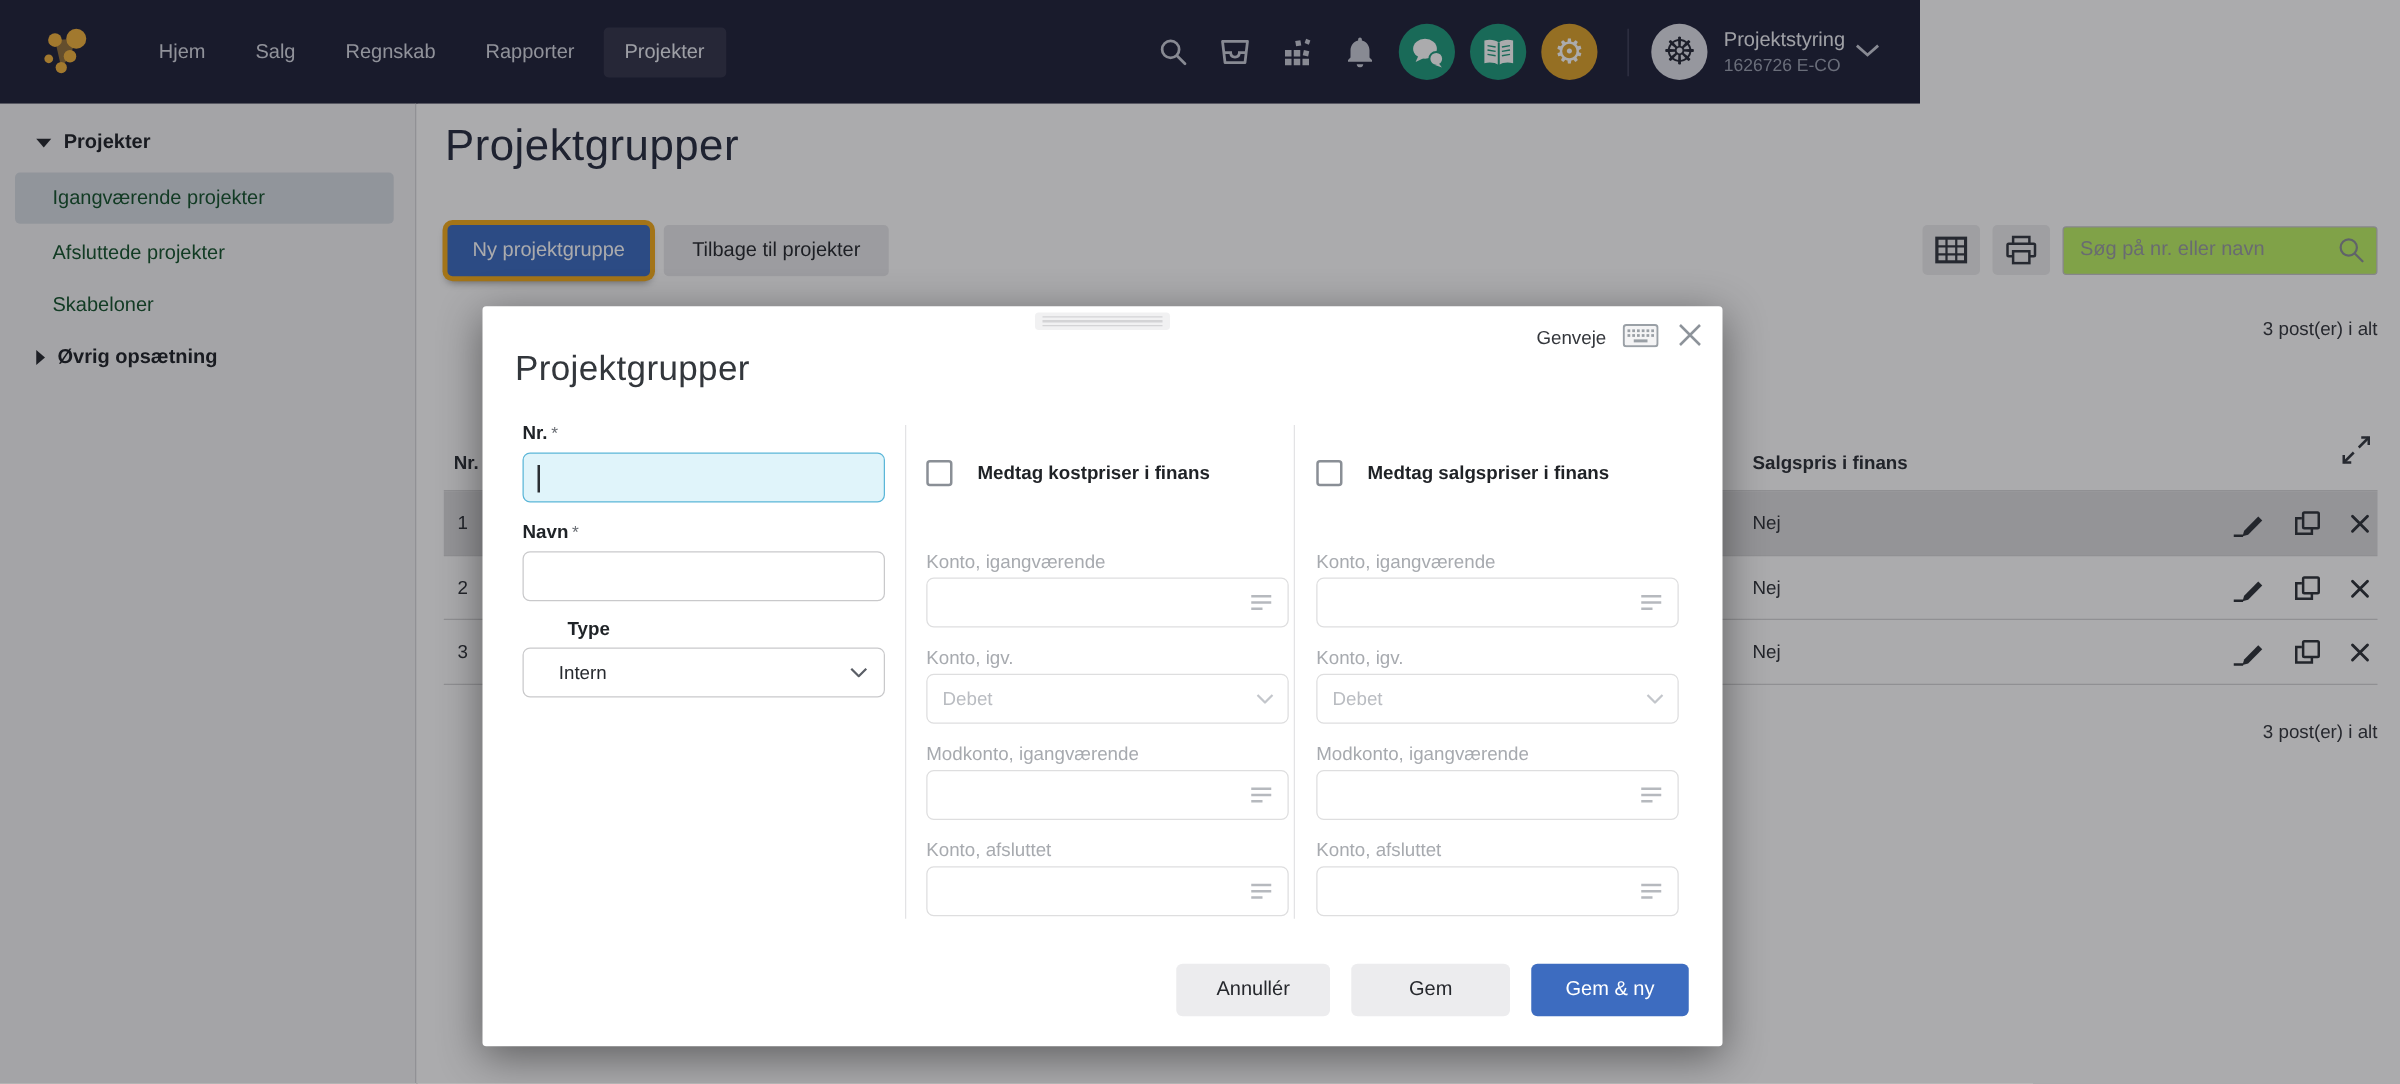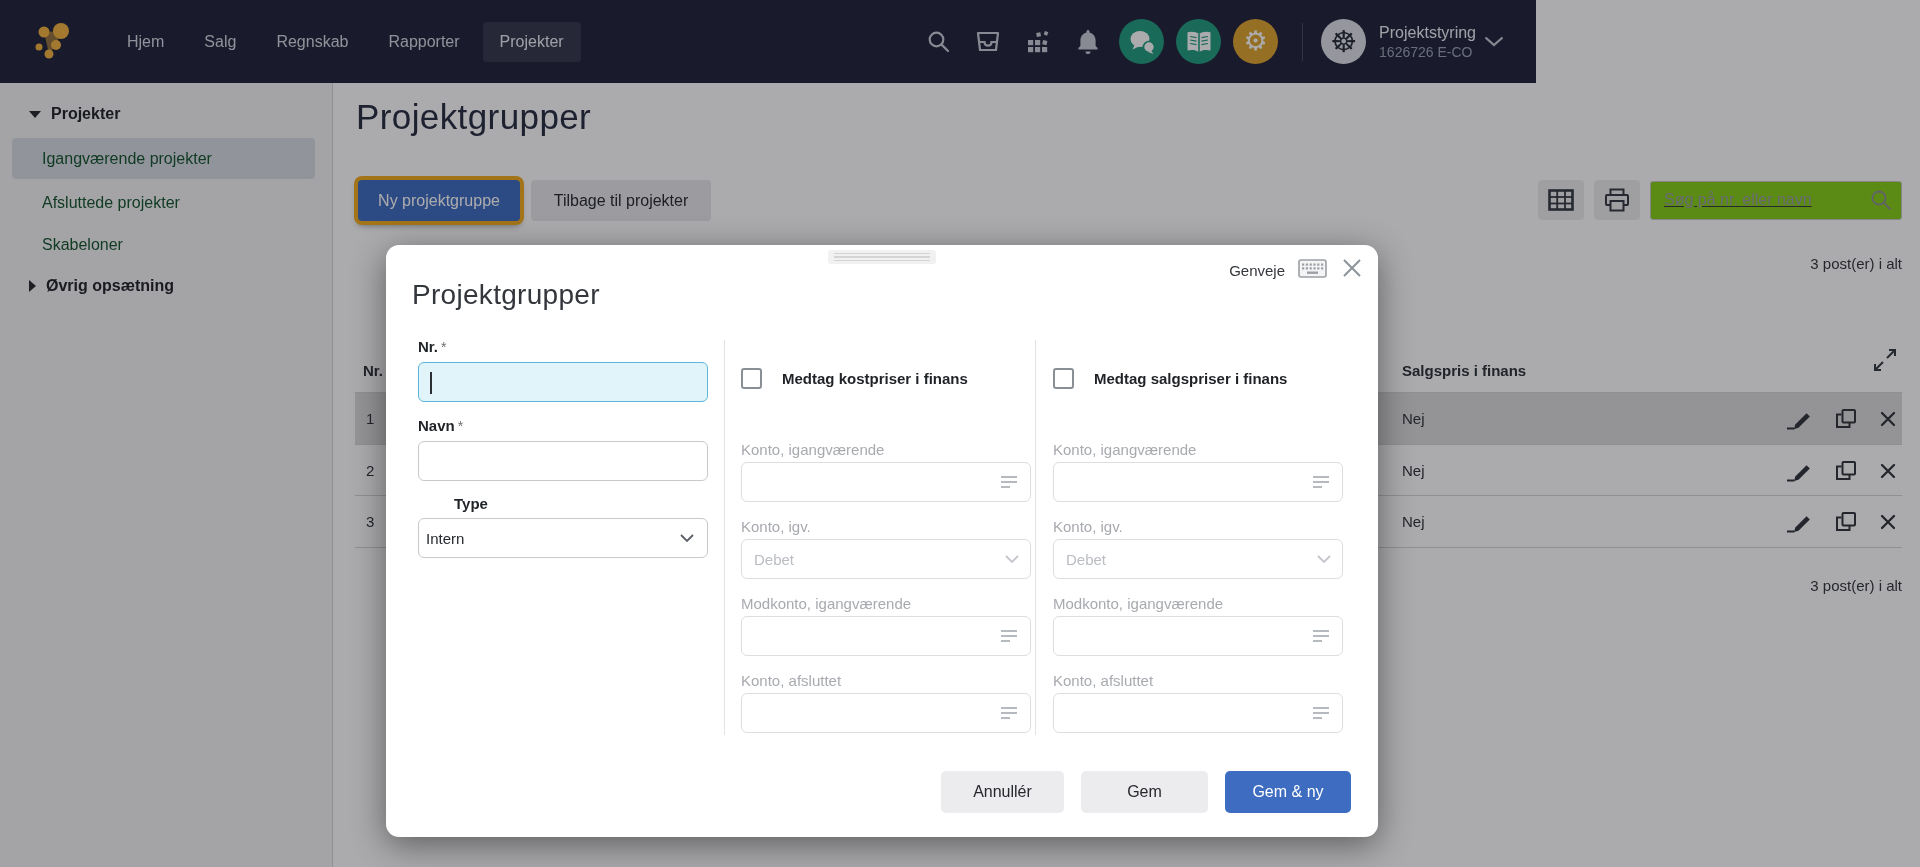--- a/index.html
+++ b/index.html
@@ -53,55 +53,55 @@
   .btn-primary { background:#3d6cc0; color:#fff; }
   .btn-gray { background:#e9e9eb; color:#26292e; }
   .focus-ring { box-shadow:0 0 0 4px #f3ab1b, 0 4px 7px rgba(0,0,0,0.45); }
   .actions { position:absolute; left:24px; top:97px; display:flex; gap:11px; }
   .toolbar { position:absolute; right:18px; top:97px; display:flex; gap:10px; align-items:center; }
   .tool-btn { width:46px; height:40px; background:#ededee; border-radius:4px; display:flex;
               align-items:center; justify-content:center; color:#343841; cursor:pointer; }
   .searchbox { position:relative; width:252px; height:39px; }
   .searchbox input { width:100%; height:100%; border:1px solid #c6c6c8; border-radius:3px;
                      font-size:16px; color:#33363c; padding:0 40px 0 13px; outline:none;
-                     font-family:"Liberation Sans", sans-serif; background:#84cc16;text-decoration:underline; }
+                     font-family:"Liberation Sans", sans-serif; background:#bef264; }
   .searchbox input::placeholder { color:#9a9da3; }
   .searchbox .mag { position:absolute; right:10px; top:8px; color:#8d9197; cursor:pointer; }
   .count { position:absolute; right:18px; font-size:15px; color:#33363c; }
   .thead-label { position:absolute; top:279px; font-weight:bold; font-size:15px; color:#2c3037; }
   .expand-btn { position:absolute; right:22px; top:264px; cursor:pointer; }
   .grid-line { position:absolute; left:21px; right:18px; height:1px; background:#d6d6d8; }
   .trow { position:absolute; left:21px; right:18px; height:51px; display:flex; align-items:center; }
   .trow.hl { background:#dcdcde; }
   .cell-nr { position:absolute; left:11px; font-size:15px; color:#2e3238; }
   .cell-sp { position:absolute; left:1047px; font-size:15px; color:#2e3238; }
   .row-actions { position:absolute; right:4px; display:flex; gap:20px; align-items:center; }
   .row-actions span { cursor:pointer; display:flex; }
 
   
   .overlay { position:absolute; inset:0; background:rgba(14,15,20,0.35); z-index:5; }
   .modal { position:absolute; left:386px; top:245px; width:992px; height:592px; background:#fff;
-           border-radius:13px; box-shadow:0 8px 34px rgba(0,0,0,0.45); z-index:10;text-align:right; }
+           border-radius:3px; box-shadow:0 8px 34px rgba(0,0,0,0.45); z-index:10;text-align:right; }
   .drag-handle { position:absolute; left:442px; top:5px; width:108px; height:14px; background:#f1f1f2;
                  border-radius:3px; cursor:grab; display:flex; flex-direction:column; justify-content:center; gap:2px; padding:0 6px; }
   .drag-handle i { display:block; height:1.5px; background:#d4d4d6; }
   .modal-topright { position:absolute; top:11px; right:14px; display:flex; align-items:center; gap:13px; }
   .genveje { font-size:15px; color:#34373c; cursor:pointer; }
   .modal-title { position:absolute; left:26px; top:34px; font-size:28px; font-weight:300;
                  letter-spacing:0.3px; color:#33373c; }
   .flabel { position:absolute; font-size:15px; font-weight:bold; color:#1f2327; }
   .flabel .req { font-weight:normal; color:#6a6e74; margin-left:3px; font-size:14px; }
   .tinput { position:absolute; height:40px; width:290px; border:1px solid #c9c9cb; border-radius:6px;
             background:#fff; font-size:15px; padding:0 12px; }
   .tinput.focused { border:1px solid #5bb6d8; background:#e0f4fa; }
   .cursor-bar { position:absolute; left:11px; top:9px; width:1.5px; height:22px; background:#2b2e33;
                 animation:blink 1.1s steps(1) infinite; }
   @keyframes blink { 50% { opacity:0; } }
   .tselect { position:absolute; height:40px; width:290px; border:1px solid #c9c9cb; border-radius:6px;
-             background:#fff; display:flex; align-items:center; padding:0 7px; font-size:15px; color:#26292e;
+             background:#fff; display:flex; align-items:center; padding:0 28px; font-size:15px; color:#26292e;
              cursor:pointer; }
   .tselect .chev { position:absolute; right:13px; color:#5a5e66; display:flex; }
   .vdivider { position:absolute; top:95px; height:395px; width:1px; background:#e3e3e5; }
   .fin-col { position:absolute; top:0; width:290px; }
   .chk-row { position:absolute; top:123px; left:0; display:flex; align-items:center; gap:20px; cursor:pointer; }
   .checkbox { width:21px; height:21px; border:2px solid #8a8f96; border-radius:3px; background:#fff; flex:0 0 auto; }
   .chk-label { font-size:15px; font-weight:bold; color:#1f2226; }
   .dlabel { position:absolute; font-size:15px; color:#a7aaaf; }
   .dinput { position:absolute; height:40px; width:290px; border:1px solid #dededf; border-radius:6px;
             background:#fff; display:flex; align-items:center; padding:0 12px; font-size:15px; color:#b9bcc1; }

